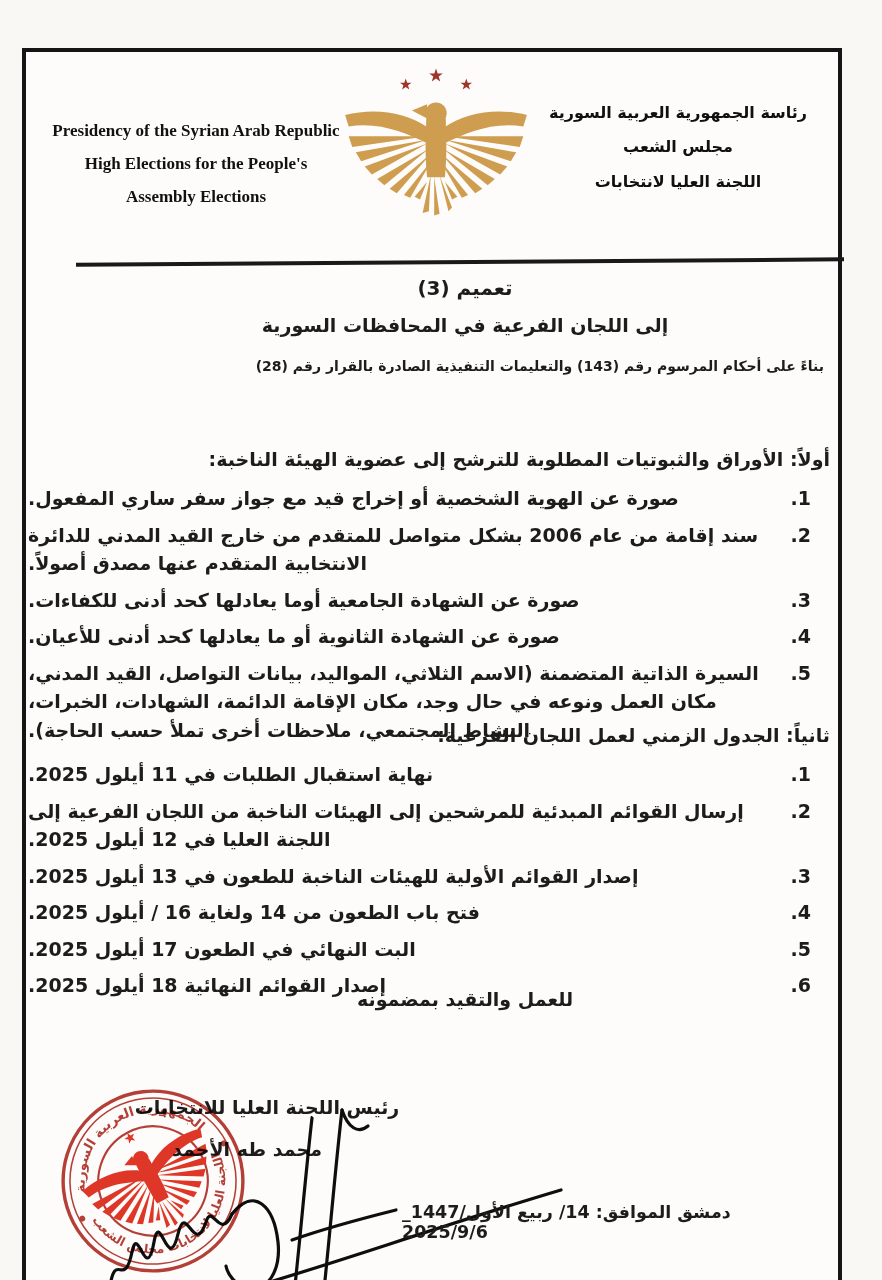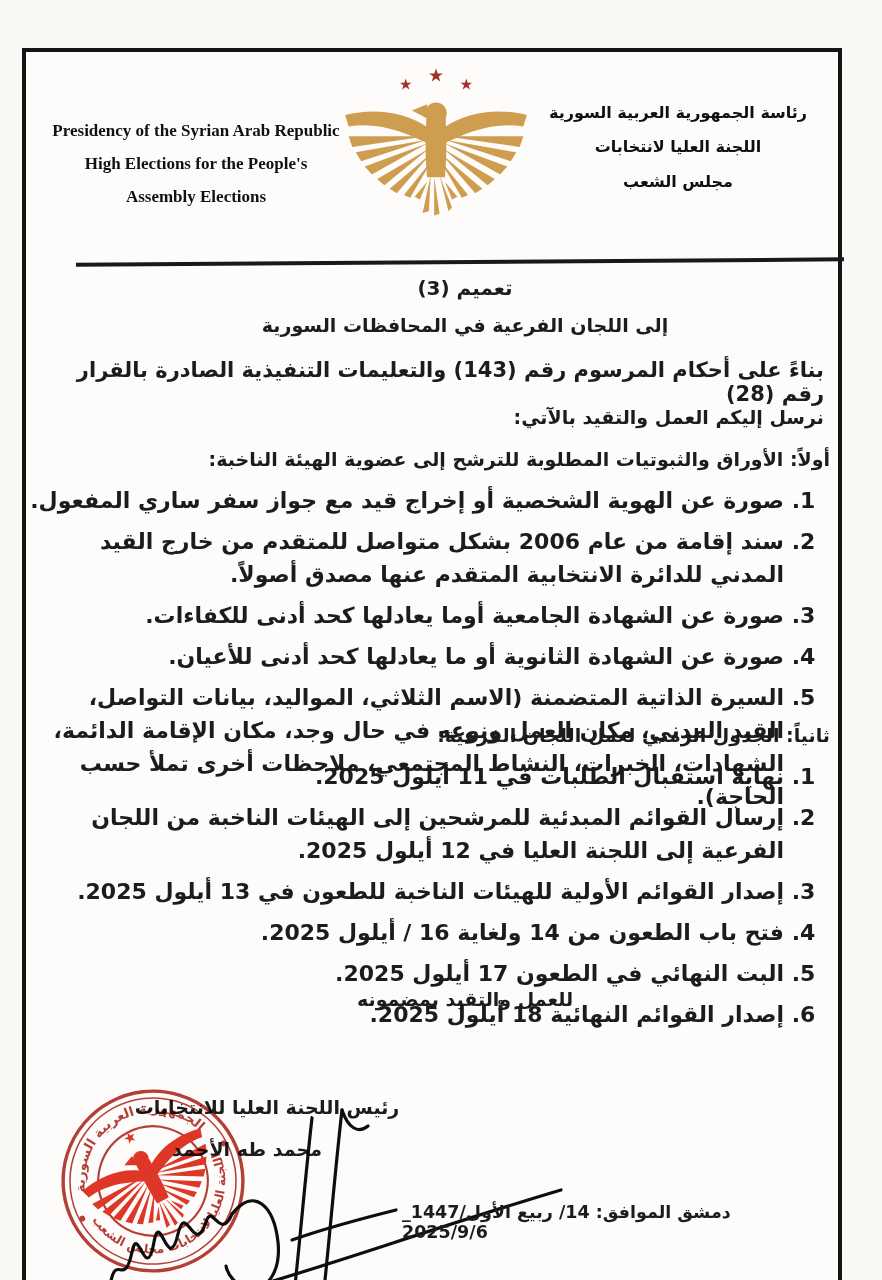--- a/index.html
+++ b/index.html
@@ -27,28 +27,28 @@
   }
   .divider {
     left:50px; top:208px; width:768px; height:4px; background:#191919;
     transform:rotate(-0.4deg);
   }
 
   
   .rtl { direction:rtl;padding-left:33px; }
   .doc-title   { top:224px; left:0; width:100%; text-align:center; font-weight:bold; font-size:20px; }
   .addressee   { top:262px; left:0; width:100%; text-align:center; font-weight:bold; font-size:19px; }
-  .basis       { top:306px; right:14px; left:10px; text-align:right; font-weight:bold; font-size:21px; }
+  .basis       { top:306px; right:14px; left:10px; text-align:right; font-weight:bold; font-size:14px; }
   .directive   { top:354px; right:14px; left:10px; text-align:right; font-weight:bold; font-size:19px; }
   .sec-head    { right:8px; left:4px; text-align:right; font-weight:bold; font-size:19px; }
   .s1h { top:396px; }
   .s2h { top:672px; }
   ol.doc-list {
-    margin:0; right:26px; left:2px; direction:rtl; text-align:right;
-    font-weight:bold; font-size:22px; line-height:1.5;
+    margin:0; right:26px; left:2px; direction:rtl; text-align:left;
+    font-weight:bold; font-size:19px; line-height:1.5;
     padding:0 28px 0 0; list-style:decimal outside;
   }
   .ol1 { top:432px; }
   .ol2 { top:708px; }
   ol.doc-list li { margin-bottom:8px; }
   .closing { top:936px; left:0; width:100%; text-align:center; font-weight:bold; font-size:19px; }
 
   
   .sig-title { left:86px; top:1044px; width:310px; text-align:center; direction:rtl; font-weight:bold; font-size:19px; }
   .sig-name  { left:66px; top:1086px; width:310px; text-align:center; direction:rtl; font-weight:bold; font-size:19px; }
@@ -103,30 +103,29 @@
 
     <svg class="abs hdr-eagle" viewBox="0 0 220 198">
       <use href="#star-g" transform="translate(76,20) scale(0.85)" fill="#9e342a"></use>
       <use href="#star-g" transform="translate(110,10)" fill="#9e342a"></use>
       <use href="#star-g" transform="translate(144,20) scale(0.85)" fill="#9e342a"></use>
       <use href="#eagle-g" transform="translate(0,34)" fill="#cf9d4f"></use>
     </svg>
 
     <div class="abs hdr-ar">
       <div>رئاسة الجمهورية العربية السورية</div>
+      <div>مجلس الشعب</div>
       <div>اللجنة العليا لانتخابات</div>
-      <div>مجلس الشعب</div>
     </div>
 
     <div class="abs divider"></div>
 
     <div class="abs doc-title rtl">تعميم (3)</div>
     <div class="abs addressee rtl">إلى اللجان الفرعية في المحافظات السورية</div>
     <div class="abs basis rtl">بناءً على أحكام المرسوم رقم (143) والتعليمات التنفيذية الصادرة بالقرار رقم (28)</div>
-    <div class="abs directive rtl">نرسل إليكم العمل والتقيد بالآتي:</div>
 
     <div class="abs sec-head s1h rtl">أولاً: الأوراق والثبوتيات المطلوبة للترشح إلى عضوية الهيئة الناخبة:</div>
     <ol class="abs doc-list ol1" dir="rtl">
       <li>صورة عن الهوية الشخصية أو إخراج قيد مع جواز سفر ساري المفعول.</li>
       <li>سند إقامة من عام 2006 بشكل متواصل للمتقدم من خارج القيد المدني للدائرة الانتخابية المتقدم عنها مصدق أصولاً.</li>
       <li>صورة عن الشهادة الجامعية أوما يعادلها كحد أدنى للكفاءات.</li>
       <li>صورة عن الشهادة الثانوية أو ما يعادلها كحد أدنى للأعيان.</li>
       <li>السيرة الذاتية المتضمنة (الاسم الثلاثي، المواليد، بيانات التواصل، القيد المدني، مكان العمل ونوعه في حال وجد، مكان الإقامة الدائمة، الشهادات، الخبرات، النشاط المجتمعي، ملاحظات أخرى تملأ حسب الحاجة).</li>
     </ol>
 

